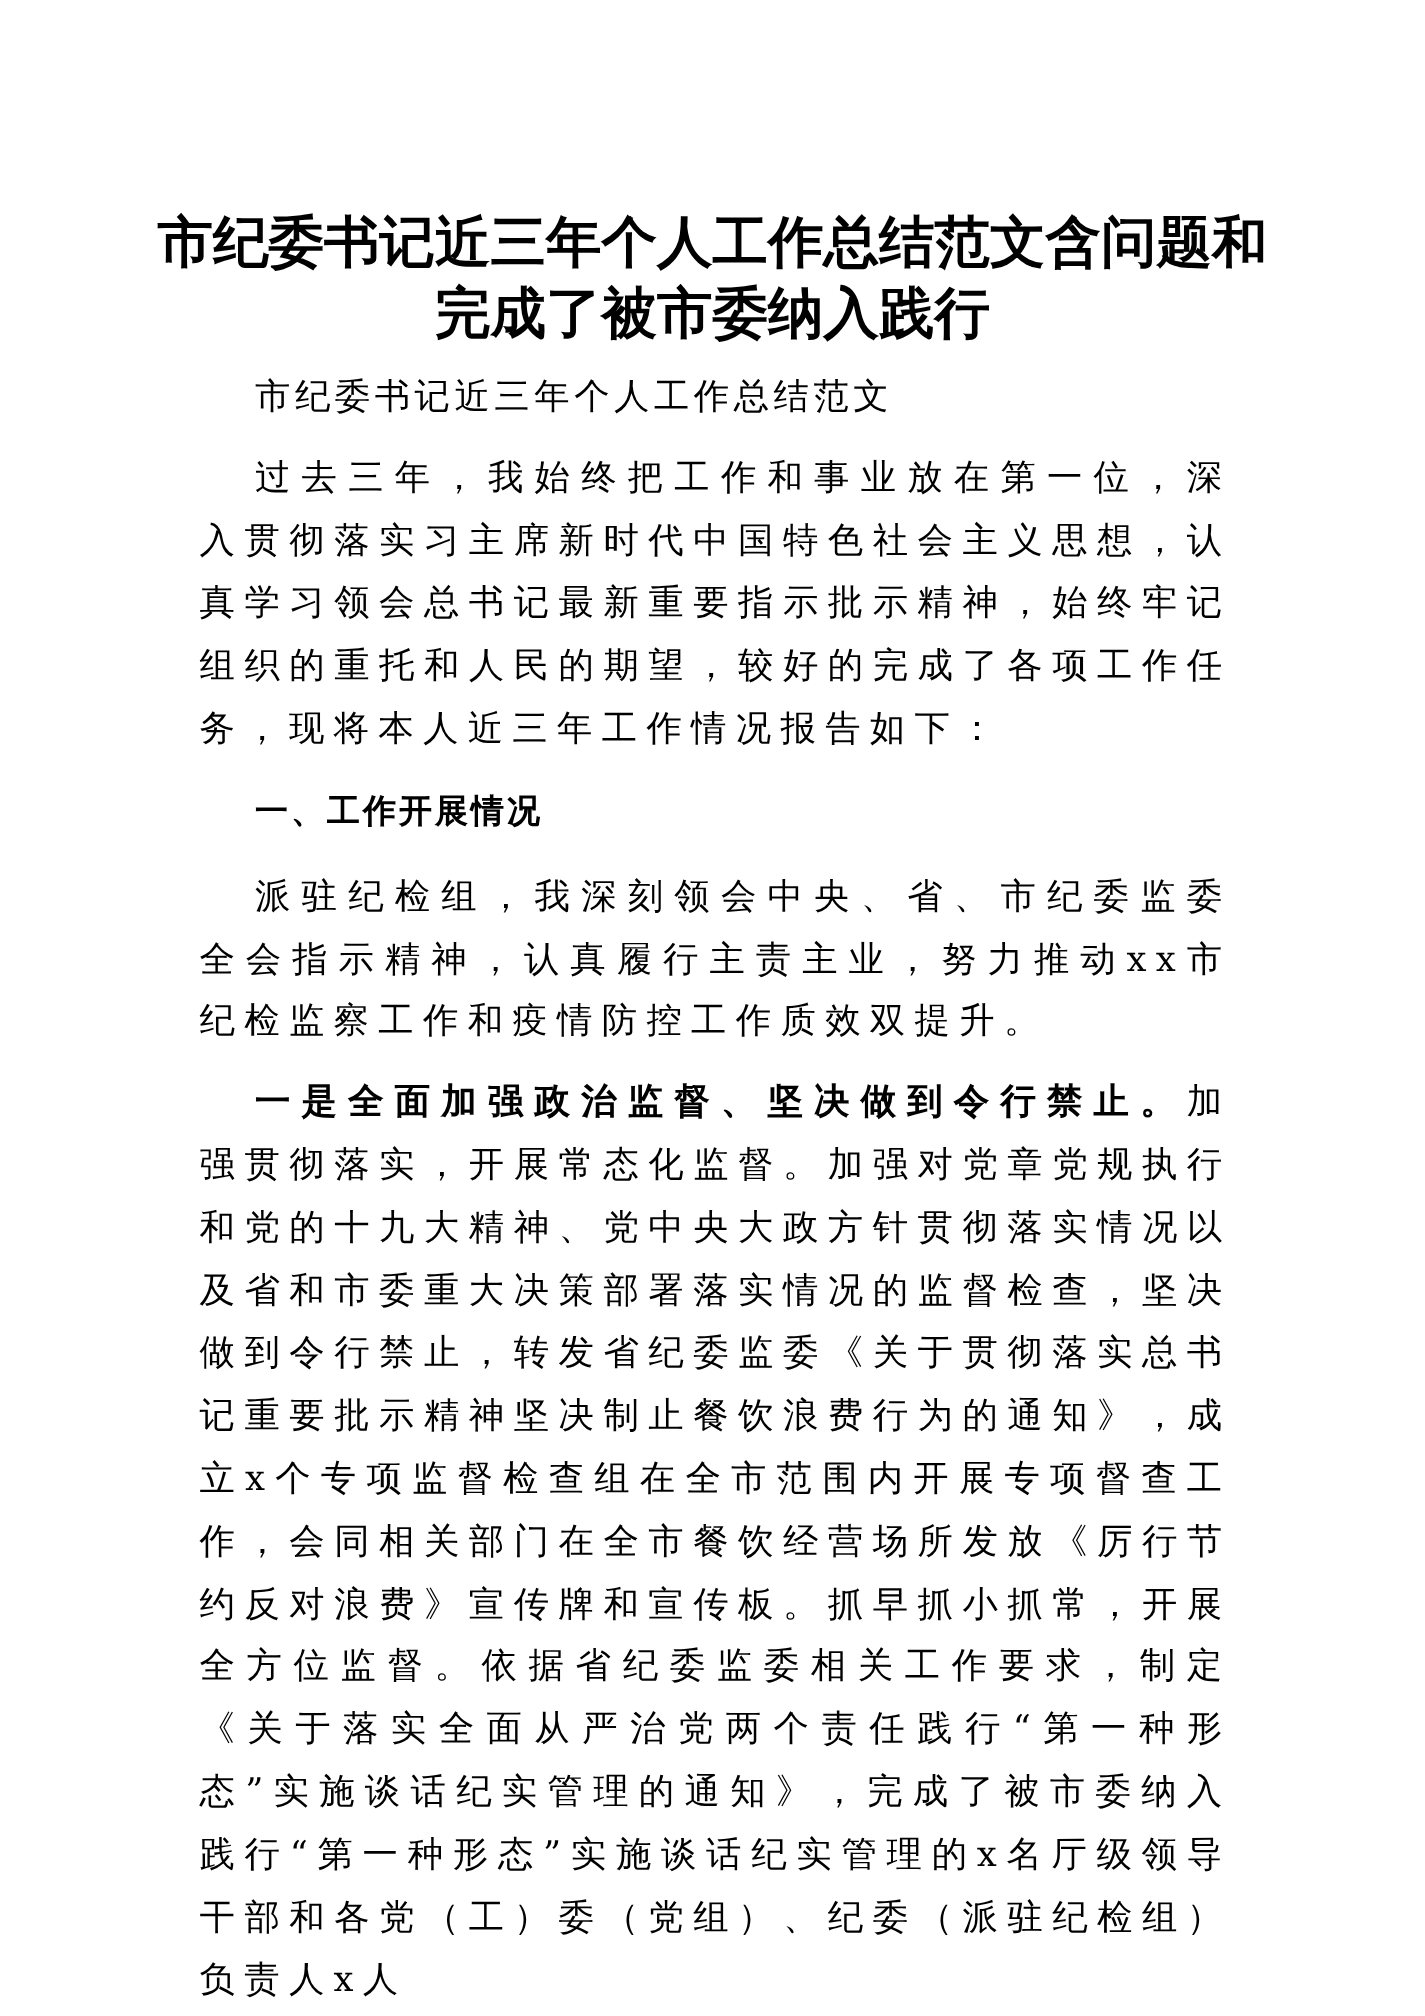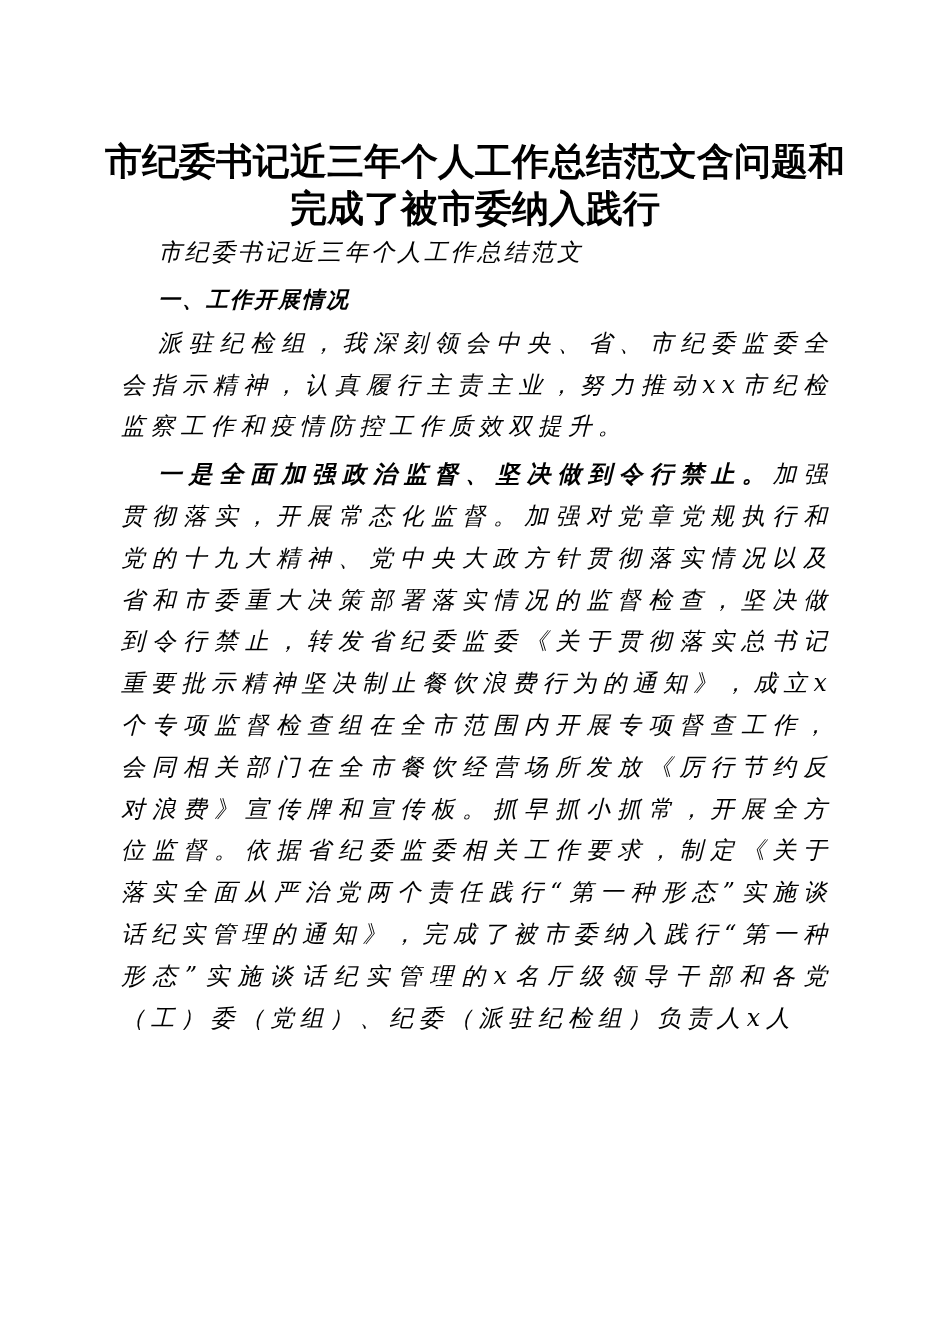--- a/index.html
+++ b/index.html
@@ -41,23 +41,22 @@
     top: 232px;
     width: 712px;
     font-family: "DejaVu Serif", "Liberation Serif", serif;
     font-size: 23.6px;
     line-height: 41.8px;
     letter-spacing: 6.2px;
     text-align: justify;
     text-justify: inter-character;
   }
   .body-text p {
-    margin: 0;
+    margin: 12px;
     text-indent: 37px;
-    font-style: italic;
   }
   .body-text p.subtitle {
     letter-spacing: 3px;
     margin-bottom: 3px;
   }
   .body-text p.heading {
     font-family: "DejaVu Sans", "Liberation Sans", sans-serif;
     font-weight: bold;
     letter-spacing: 2px;
     font-size: 22px;
@@ -75,18 +74,19 @@
 
 <div class="page">
 
   <h1 class="title">
     <span>市纪委书记近三年个人工作总结范文含问题和</span><br>
     <span>完成了被市委纳入践行</span>
   </h1>
 
   <div class="body-text">
     <p class="subtitle">市纪委书记近三年个人工作总结范文</p>
+    <p>过去三年，我始终把工作和事业放在第一位，深入贯彻落实习主席新时代中国特色社会主义思想，认真学习领会总书记最新重要指示批示精神，始终牢记组织的重托和人民的期望，较好的完成了各项工作任务，现将本人近三年工作情况报告如下：</p>
     <p class="heading">一、工作开展情况</p>
     <p>派驻纪检组，我深刻领会中央、省、市纪委监委全会指示精神，认真履行主责主业，努力推动xx市纪检监察工作和疫情防控工作质效双提升。</p>
     <p class="spaced"><span class="bold-lead">一是全面加强政治监督、坚决做到令行禁止。</span><span>加强贯彻落实，开展常态化监督。加强对党章党规执行和党的十九大精神、党中央大政方针贯彻落实情况以及省和市委重大决策部署落实情况的监督检查，坚决做到令行禁止，转发省纪委监委《关于贯彻落实总书记重要批示精神坚决制止餐饮浪费行为的通知》，成立x个专项监督检查组在全市范围内开展专项督查工作，会同相关部门在全市餐饮经营场所发放《厉行节约反对浪费》宣传牌和宣传板。抓早抓小抓常，开展全方位监督。依据省纪委监委相关工作要求，制定《关于落实全面从严治党两个责任践行“第一种形态”实施谈话纪实管理的通知》，完成了被市委纳入践行“第一种形态”实施谈话纪实管理的x名厅级领导干部和各党（工）委（党组）、纪委（派驻纪检组）负责人x人</span></p>
   </div>
 
 </div>
 
 </body></html>

